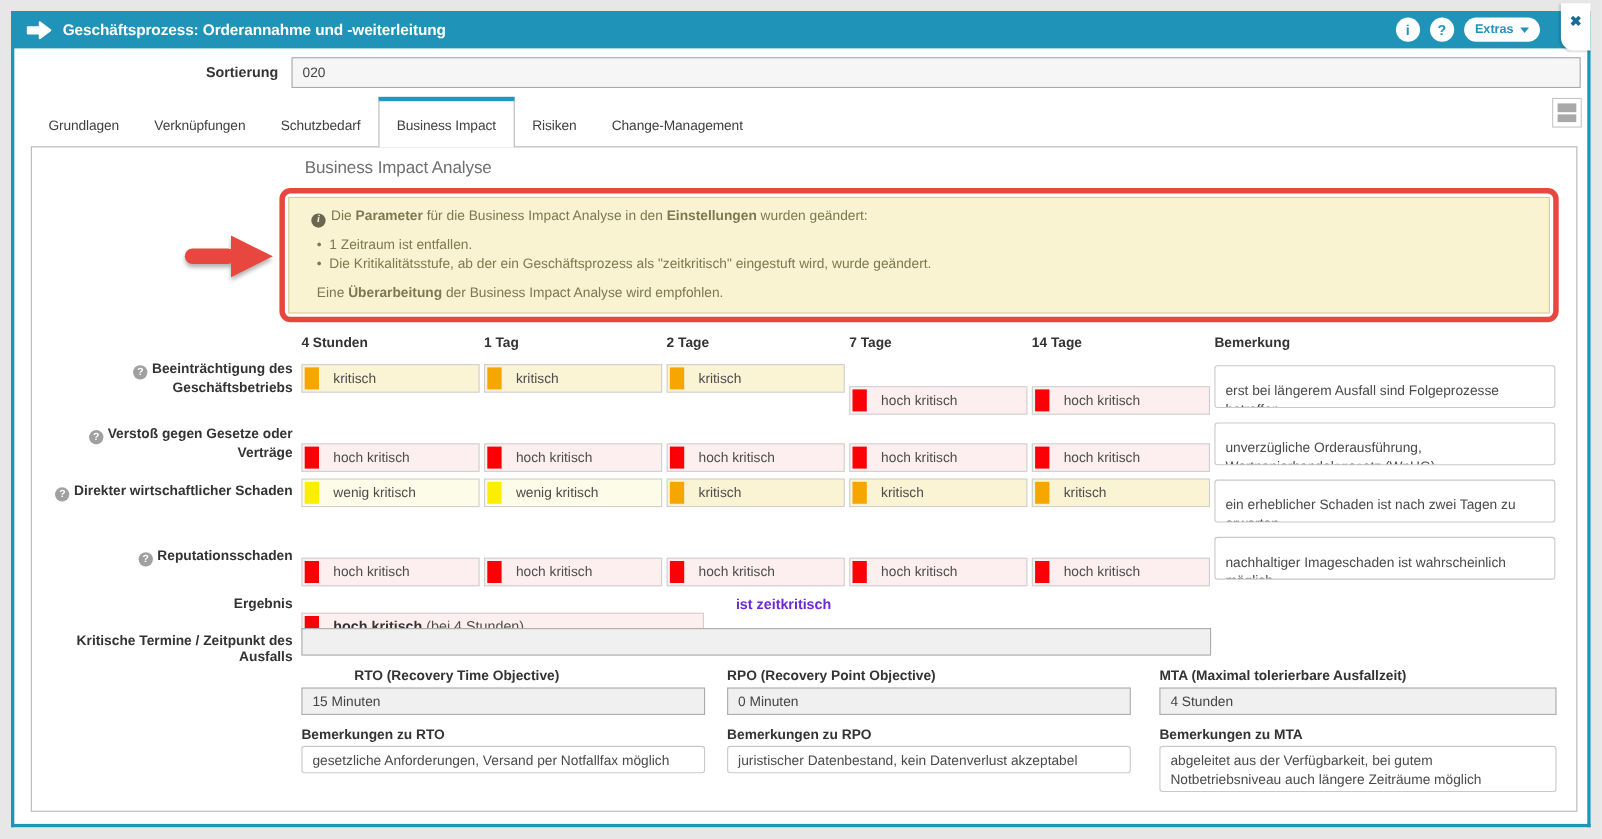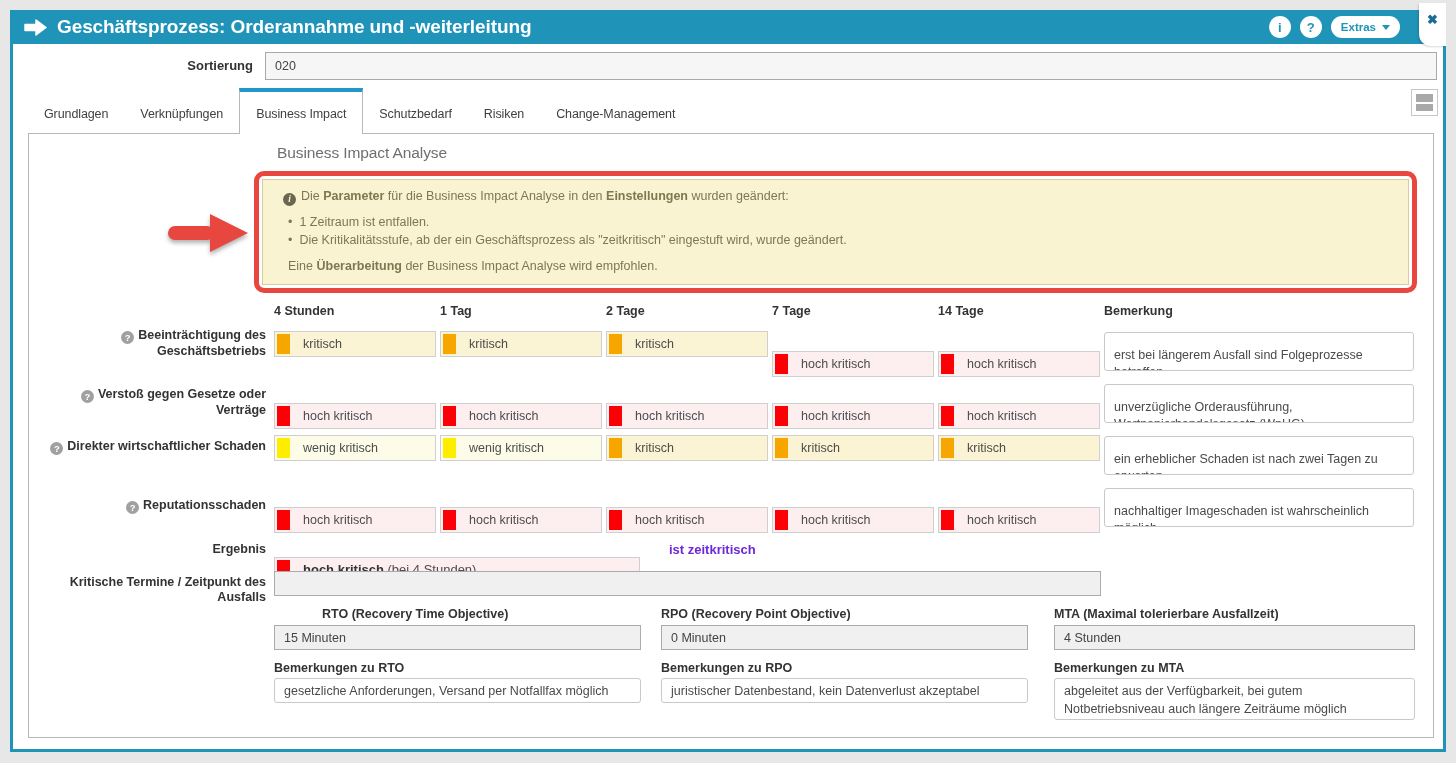--- a/index.html
+++ b/index.html
@@ -5,21 +5,21 @@
   html,body{margin:0;padding:0;width:1456px;height:763px;overflow:hidden;
     background:#e7e7e7;font-family:"Liberation Sans",sans-serif;color:#444;}
   *{box-sizing:border-box;}
   .abs{position:absolute;}
   .window{position:absolute;left:10px;top:10px;width:1436px;height:742px;background:#fff;
     border-left:3px solid #1f93b8;border-right:3px solid #1f93b8;border-bottom:3px solid #1f93b8;}
   
   .titlebar{position:absolute;left:-3px;top:0;width:1436px;height:34px;background:#1f93b8;
     display:flex;align-items:center;color:#fff;}
   .titlebar .arrow{margin:0 10px 0 14px;display:flex;align-items:center;}
-  .win-title{font-weight:bold;font-size:19px;letter-spacing:-0.1px;}
+  .win-title{font-weight:bold;font-size:14px;letter-spacing:-0.1px;}
   .tb-right{margin-left:auto;display:flex;align-items:center;gap:9px;margin-right:46px;}
   .tb-circle{width:22px;height:22px;border-radius:50%;background:#fff;color:#1f93b8;
     font-weight:bold;font-size:13px;display:flex;align-items:center;justify-content:center;cursor:pointer;}
   .extras-btn{height:22px;border-radius:11px;background:#fff;color:#1f93b8;font-weight:bold;
     font-size:11.5px;display:flex;align-items:center;padding:0 10px;gap:6px;cursor:pointer;}
   .caret{width:0;height:0;border-left:4px solid transparent;border-right:4px solid transparent;
     border-top:5px solid #1f93b8;}
   .close-tab{position:absolute;top:-7px;right:-3px;width:27px;height:43px;background:#fff;
     border-radius:0 0 0 12px;z-index:5;display:flex;justify-content:center;box-shadow:-1px 1px 2px rgba(0,0,0,.15);}
   .close-x{color:#1a6c94;font-weight:bold;font-size:13px;margin-top:9px;cursor:pointer;}
@@ -101,22 +101,22 @@
   <div class="close-tab">
     <span class="close-x">✖</span>
   </div>
 
   <div class="abs sort-label">Sortierung</div>
   <input class="abs sort-input" value="020" style="">
 
   <div class="abs tabs">
     <div class="tab">Grundlagen</div>
     <div class="tab">Verknüpfungen</div>
+    <div class="tab">Schutzbedarf</div>
     <div class="tab active">Business Impact</div>
-    <div class="tab">Schutzbedarf</div>
     <div class="tab">Risiken</div>
     <div class="tab">Change-Management</div>
   </div>
   <div class="abs layout-btn">
     <span class="bar"></span>
     <span class="bar"></span>
   </div>
 
   <div class="panel">
 

